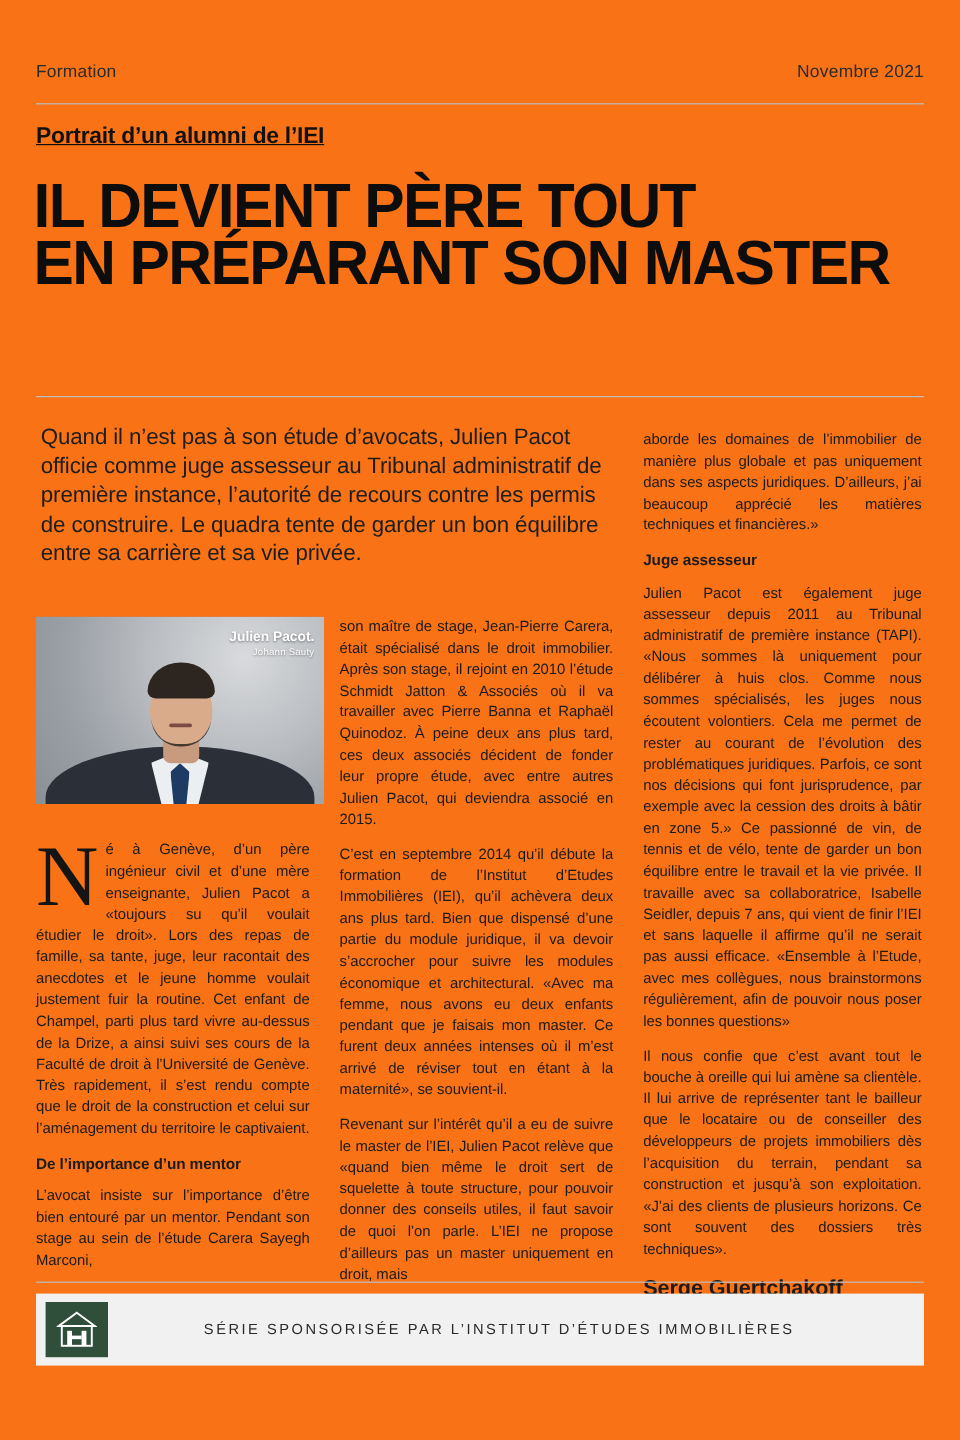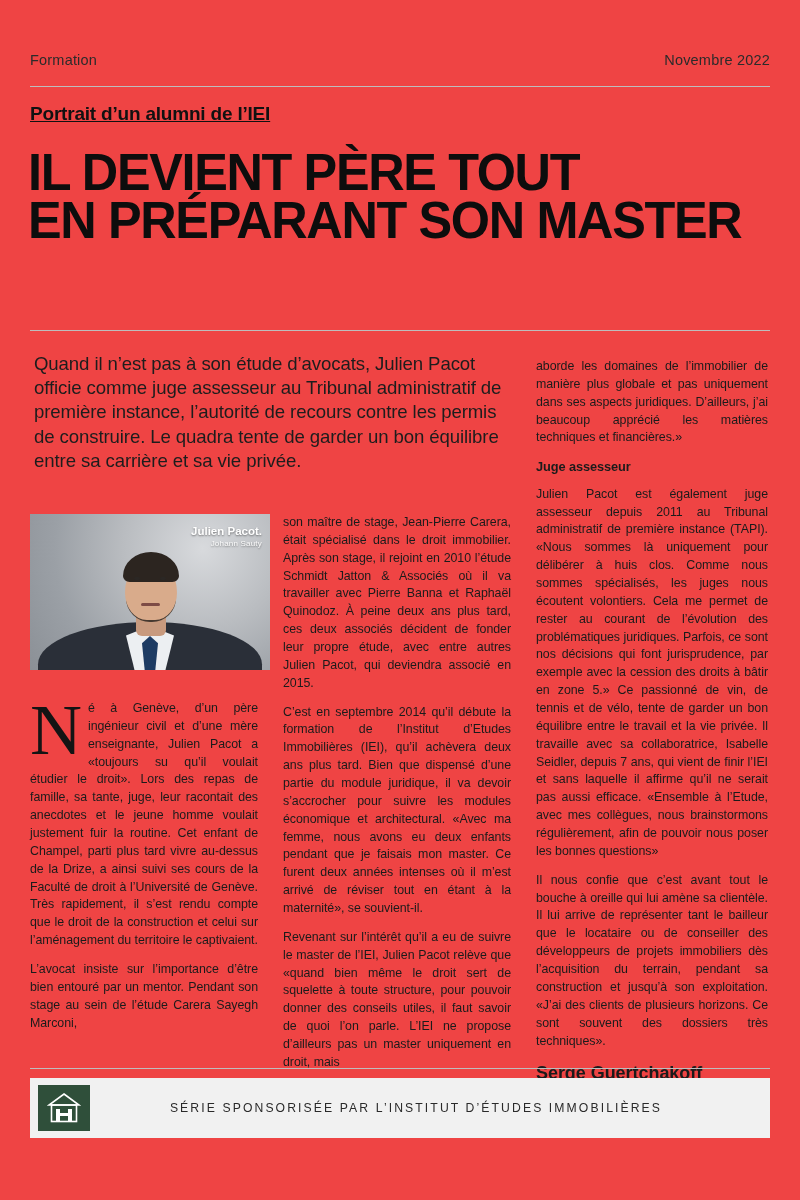--- a/index.html
+++ b/index.html
@@ -11,21 +11,21 @@
     font-family: "Liberation Sans", sans-serif;
     color: #1a1a1a;
     overflow: hidden;
     position: relative;
   }
 
   .page {
     position: absolute;
     left: 0; top: 0;
     width: 800px; height: 1200px;
-    background: #ef4444;
+    background: #f97316;
   }
 
   
   .masthead {
     position: absolute;
     left: 30px; top: 52px;
     width: 740px;
     display: flex;
     align-items: baseline;
     justify-content: space-between;
@@ -255,21 +255,21 @@
     padding-right: 28px;
   }
 </style>
 </head>
 <body>
 
 <div class="page">
 
   <div class="masthead">
     <span class="rubric">Formation</span>
-    <span class="date">Novembre 2022</span>
+    <span class="date">Novembre 2021</span>
   </div>
   <div class="rule-top"></div>
 
   <div class="kicker">Portrait d’un alumni de l’IEI</div>
 
   <div class="headline">
     <span>IL DEVIENT PÈRE TOUT</span>
     <span class="l2">EN PRÉPARANT SON MASTER</span>
   </div>
 
@@ -290,20 +290,21 @@
     <div class="ph-eye r"></div>
     <div class="ph-mouth"></div>
     <div class="ph-caption">
       <span>Julien Pacot.</span>
       <span class="ph-credit">Johann Sauty</span>
     </div>
   </div>
 
   <div class="col" id="col1">
     <p class="dropcap-para"><span class="dropcap">N</span><span>é à Genève, d’un père ingénieur civil et d’une mère enseignante, Julien Pacot a «toujours su qu’il voulait étudier le droit». Lors des repas de famille, sa tante, juge, leur racontait des anecdotes et le jeune homme voulait justement fuir la routine. Cet enfant de Champel, parti plus tard vivre au-dessus de la Drize, a ainsi suivi ses cours de la Faculté de droit à l’Université de Genève. Très rapidement, il s’est rendu compte que le droit de la construction et celui sur l’aménagement du territoire le captivaient.</span></p>
+    <h3>De l’importance d’un mentor</h3>
     <p>L’avocat insiste sur l’importance d’être bien entouré par un mentor. Pendant son stage au sein de l’étude Carera Sayegh Marconi,</p>
   </div>
 
   <div class="col" id="col2">
     <p>son maître de stage, Jean-Pierre Carera, était spécialisé dans le droit immobilier. Après son stage, il rejoint en 2010 l’étude Schmidt Jatton &amp; Associés où il va travailler avec Pierre Banna et Raphaël Quinodoz. À peine deux ans plus tard, ces deux associés décident de fonder leur propre étude, avec entre autres Julien Pacot, qui deviendra associé en 2015.</p>
     <p>C’est en septembre 2014 qu’il débute la formation de l’Institut d’Etudes Immobilières (IEI), qu’il achèvera deux ans plus tard. Bien que dispensé d’une partie du module juridique, il va devoir s’accrocher pour suivre les modules économique et architectural. «Avec ma femme, nous avons eu deux enfants pendant que je faisais mon master. Ce furent deux années intenses où il m’est arrivé de réviser tout en étant à la maternité», se souvient-il.</p>
     <p>Revenant sur l’intérêt qu’il a eu de suivre le master de l’IEI, Julien Pacot relève que «quand bien même le droit sert de squelette à toute structure, pour pouvoir donner des conseils utiles, il faut savoir de quoi l’on parle. L’IEI ne propose d’ailleurs pas un master uniquement en droit, mais</p>
   </div>
 
   <div class="col" id="col3">

